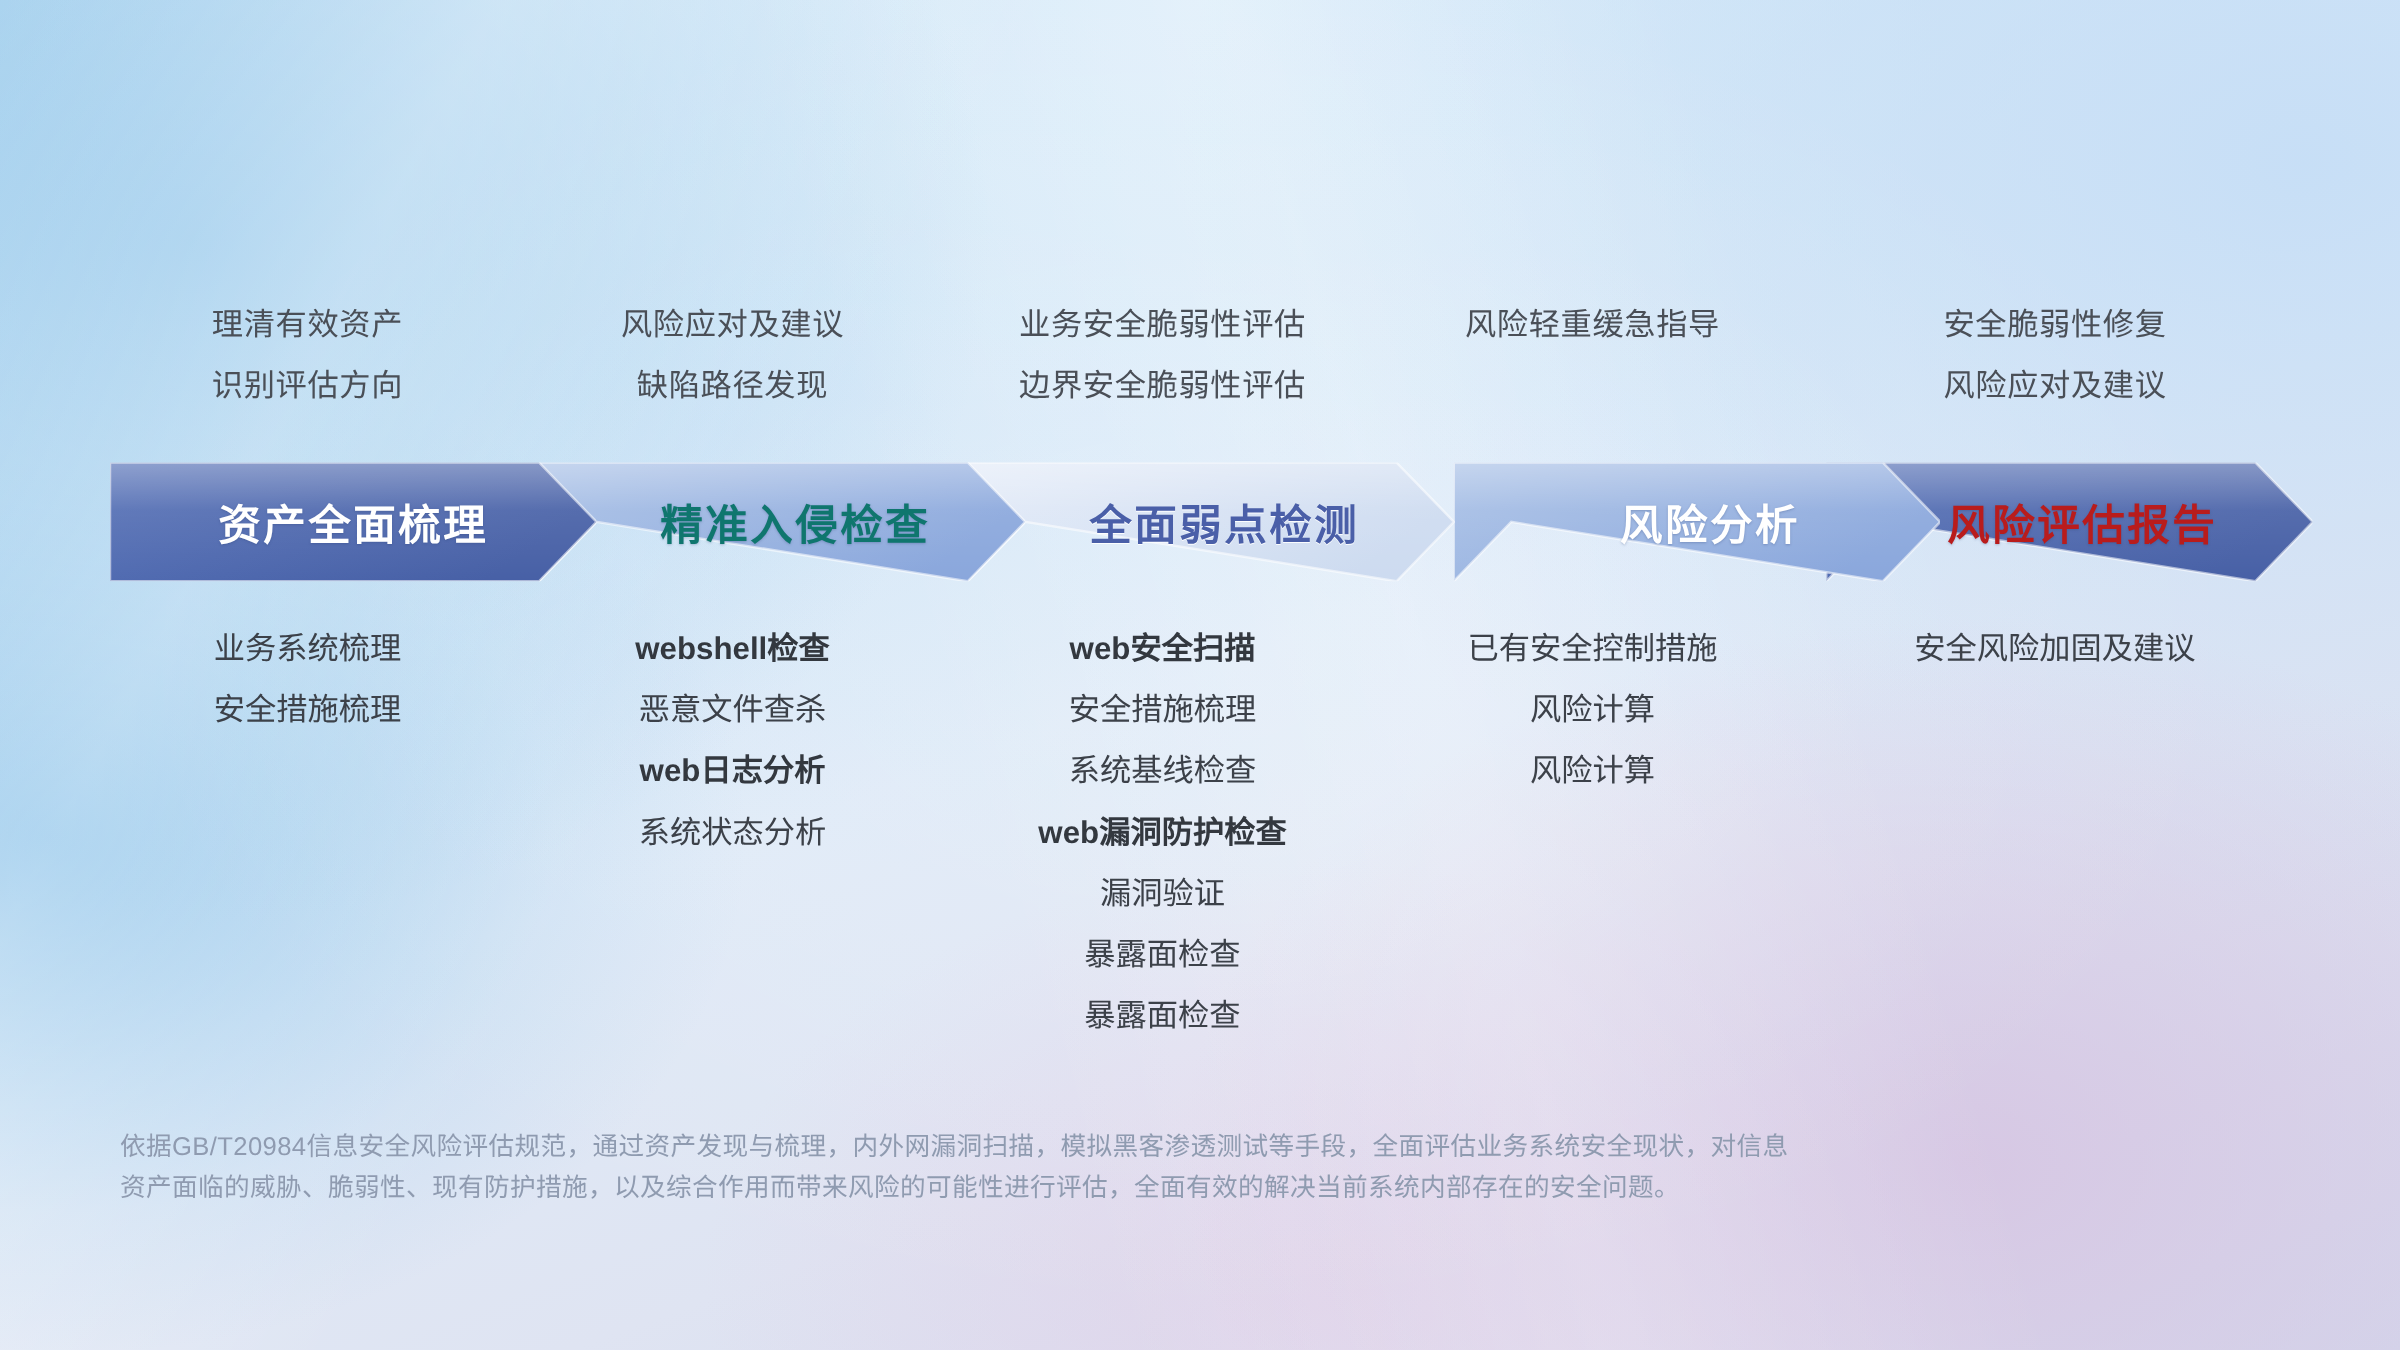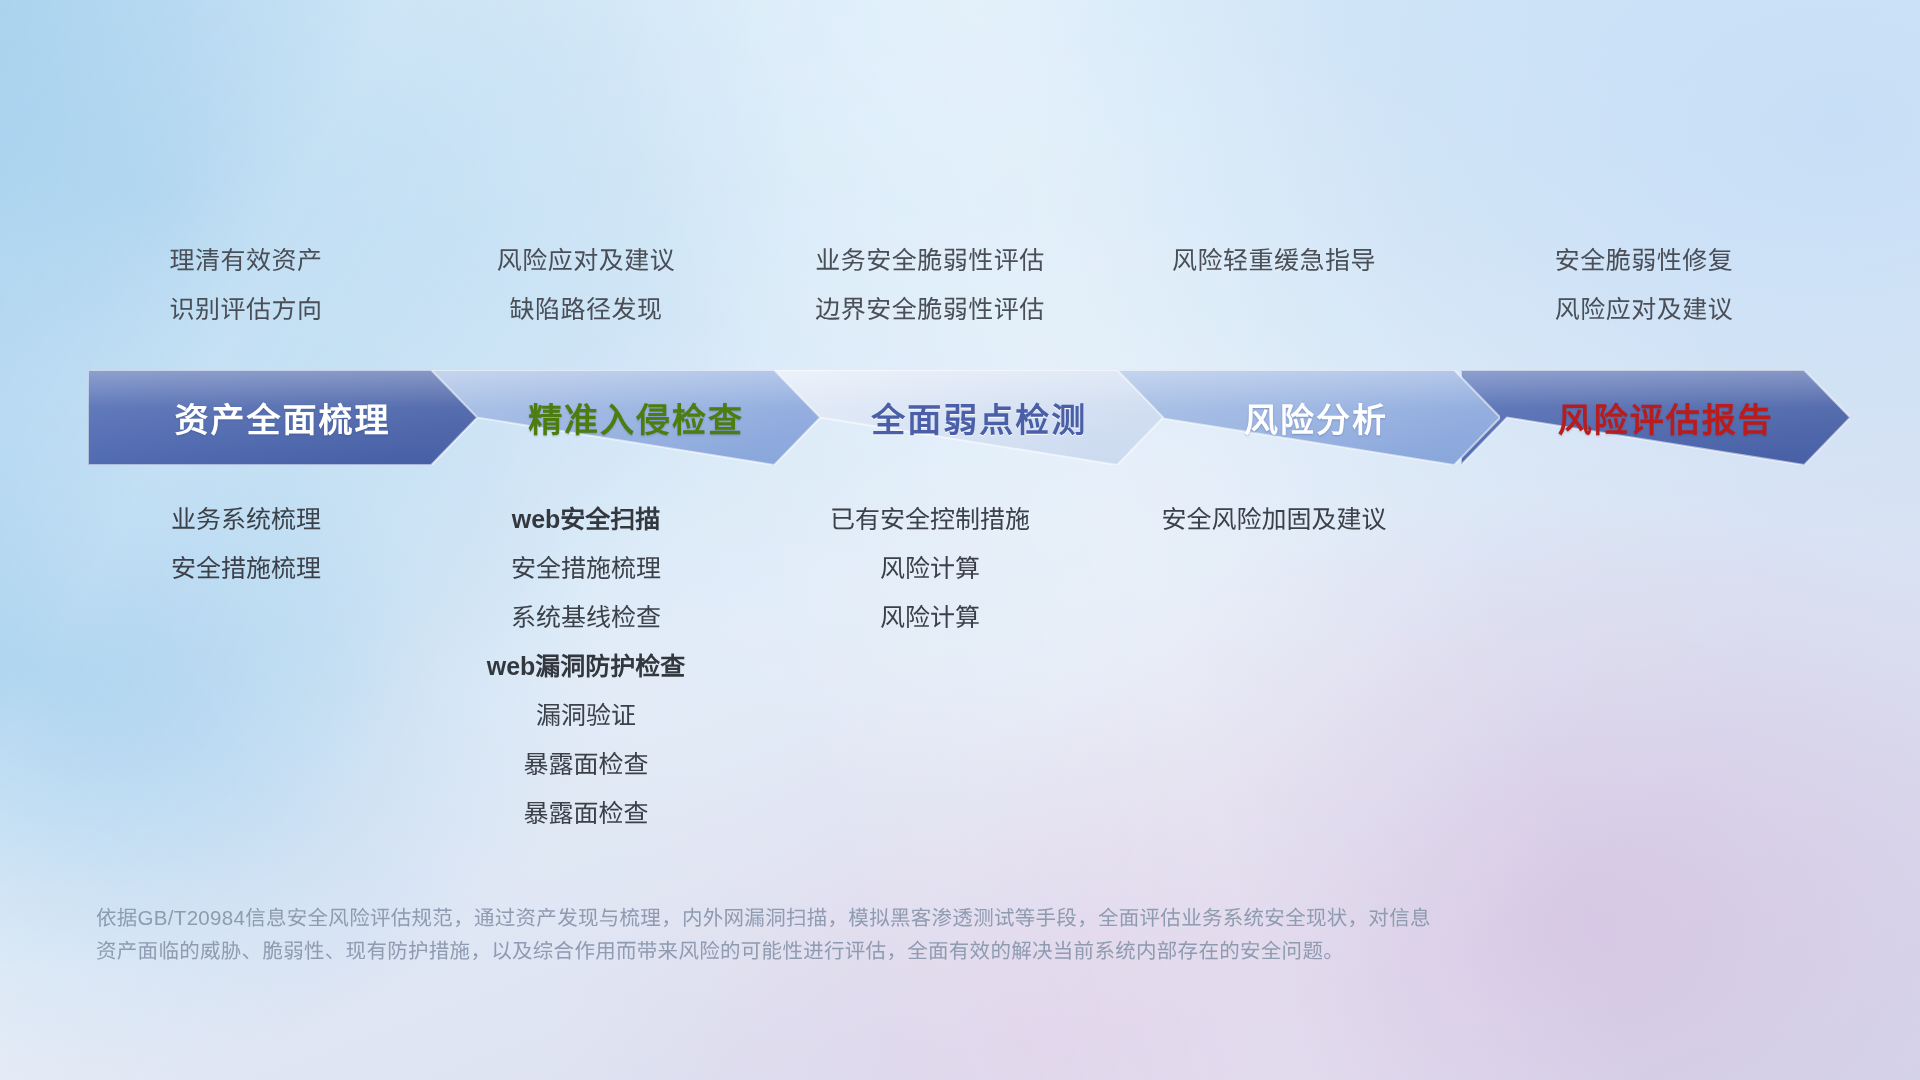--- a/index.html
+++ b/index.html
@@ -185,42 +185,42 @@
               <linearGradient id="cg1g" x1="0" y1="0" x2="0" y2="1">
                 <stop offset="0%" stop-color="#ffffff" stop-opacity="0.34"></stop>
                 <stop offset="40%" stop-color="#ffffff" stop-opacity="0.08"></stop>
                 <stop offset="100%" stop-color="#ffffff" stop-opacity="0"></stop>
               </linearGradient>
             </defs>
             <polygon points="0,0 343.2,0 389.2,47.5 343.2,95 46,47.5 0,95" fill="url(#cg1)"></polygon>
             <polygon points="0,0 343.2,0 389.2,47.5 343.2,95 46,47.5 0,95" fill="url(#cg1g)"></polygon>
             <polygon points="0,0 343.2,0 389.2,47.5 343.2,95 46,47.5 0,95" fill="none" stroke="#ffffff" stroke-opacity="0.55" stroke-width="2"></polygon>
           </svg></div>
-        <div class="label" style="color: #4d7c0f; margin-left: 20.7px; text-shadow: rgba(40, 60, 110, 0.28) 0px 1px 2px;">精准入侵检查</div>
+        <div class="label" style="color: #0f766e; margin-left: 20.7px; text-shadow: rgba(40, 60, 110, 0.28) 0px 1px 2px;">精准入侵检查</div>
       </div>
       <div class="chev" style="left: 686.4px; width: 389.2px; z-index: 5;">
         <div class="shape"><svg width="389.19999999999993" height="95" viewBox="0 0 389.19999999999993 95" xmlns="http://www.w3.org/2000/svg">
             <defs>
               <linearGradient id="cg2" x1="0" y1="0" x2="1" y2="0.35">
                 <stop offset="0%" stop-color="#e3ebf8"></stop>
                 <stop offset="100%" stop-color="#cddbf0"></stop>
               </linearGradient>
               <linearGradient id="cg2g" x1="0" y1="0" x2="0" y2="1">
                 <stop offset="0%" stop-color="#ffffff" stop-opacity="0.34"></stop>
                 <stop offset="40%" stop-color="#ffffff" stop-opacity="0.08"></stop>
                 <stop offset="100%" stop-color="#ffffff" stop-opacity="0"></stop>
               </linearGradient>
             </defs>
             <polygon points="0,0 343.19999999999993,0 389.19999999999993,47.5 343.19999999999993,95 46,47.5 0,95" fill="url(#cg2)"></polygon>
             <polygon points="0,0 343.19999999999993,0 389.19999999999993,47.5 343.19999999999993,95 46,47.5 0,95" fill="url(#cg2g)"></polygon>
             <polygon points="0,0 343.19999999999993,0 389.19999999999993,47.5 343.19999999999993,95 46,47.5 0,95" fill="none" stroke="#ffffff" stroke-opacity="0.55" stroke-width="2"></polygon>
           </svg></div>
         <div class="label" style="color: rgb(74, 95, 168); margin-left: 20.7px; text-shadow: rgba(255, 255, 255, 0.9) 0px 1px 0px;">全面弱点检测</div>
       </div>
-      <div class="chev" style="left: 1023px; width: 389.2px; z-index: 4; text-align: right;">
+      <div class="chev" style="left: 1075px; width: 389.2px; z-index: 4; text-align: right;">
         <div class="shape"><svg width="389.20000000000005" height="95" viewBox="0 0 389.20000000000005 95" xmlns="http://www.w3.org/2000/svg">
             <defs>
               <linearGradient id="cg3" x1="0" y1="0" x2="1" y2="0.35">
                 <stop offset="0%" stop-color="#a8c0e6"></stop>
                 <stop offset="100%" stop-color="#8aa7dc"></stop>
               </linearGradient>
               <linearGradient id="cg3g" x1="0" y1="0" x2="0" y2="1">
                 <stop offset="0%" stop-color="#ffffff" stop-opacity="0.34"></stop>
                 <stop offset="40%" stop-color="#ffffff" stop-opacity="0.08"></stop>
                 <stop offset="100%" stop-color="#ffffff" stop-opacity="0"></stop>
@@ -250,20 +250,26 @@
             <polygon points="0,0 343.20000000000005,0 389.20000000000005,47.5 343.20000000000005,95 46,47.5 0,95" fill="none" stroke="#ffffff" stroke-opacity="0.55" stroke-width="2"></polygon>
           </svg></div>
         <div class="label" style="color: #b91c1c; margin-left: 20.7px; text-shadow: rgba(40, 60, 110, 0.28) 0px 1px 2px;">风险评估报告</div>
       </div>
     </div>
 
   <div class="cols" id="bottom-lists">
       <div class="list-cell">
         <div class="item">业务系统梳理</div>
         <div class="item">安全措施梳理</div>
+      </div>
+      <div class="list-cell">
+        <div class="item strong">webshell检查</div>
+        <div class="item">恶意文件查杀</div>
+        <div class="item strong">web日志分析</div>
+        <div class="item">系统状态分析</div>
       </div>
       <div class="list-cell">
         <div class="item strong">web安全扫描</div>
         <div class="item">安全措施梳理</div>
         <div class="item">系统基线检查</div>
         <div class="item strong">web漏洞防护检查</div>
         <div class="item">漏洞验证</div>
         <div class="item">暴露面检查</div>
         <div class="item">暴露面检查</div>
       </div>

